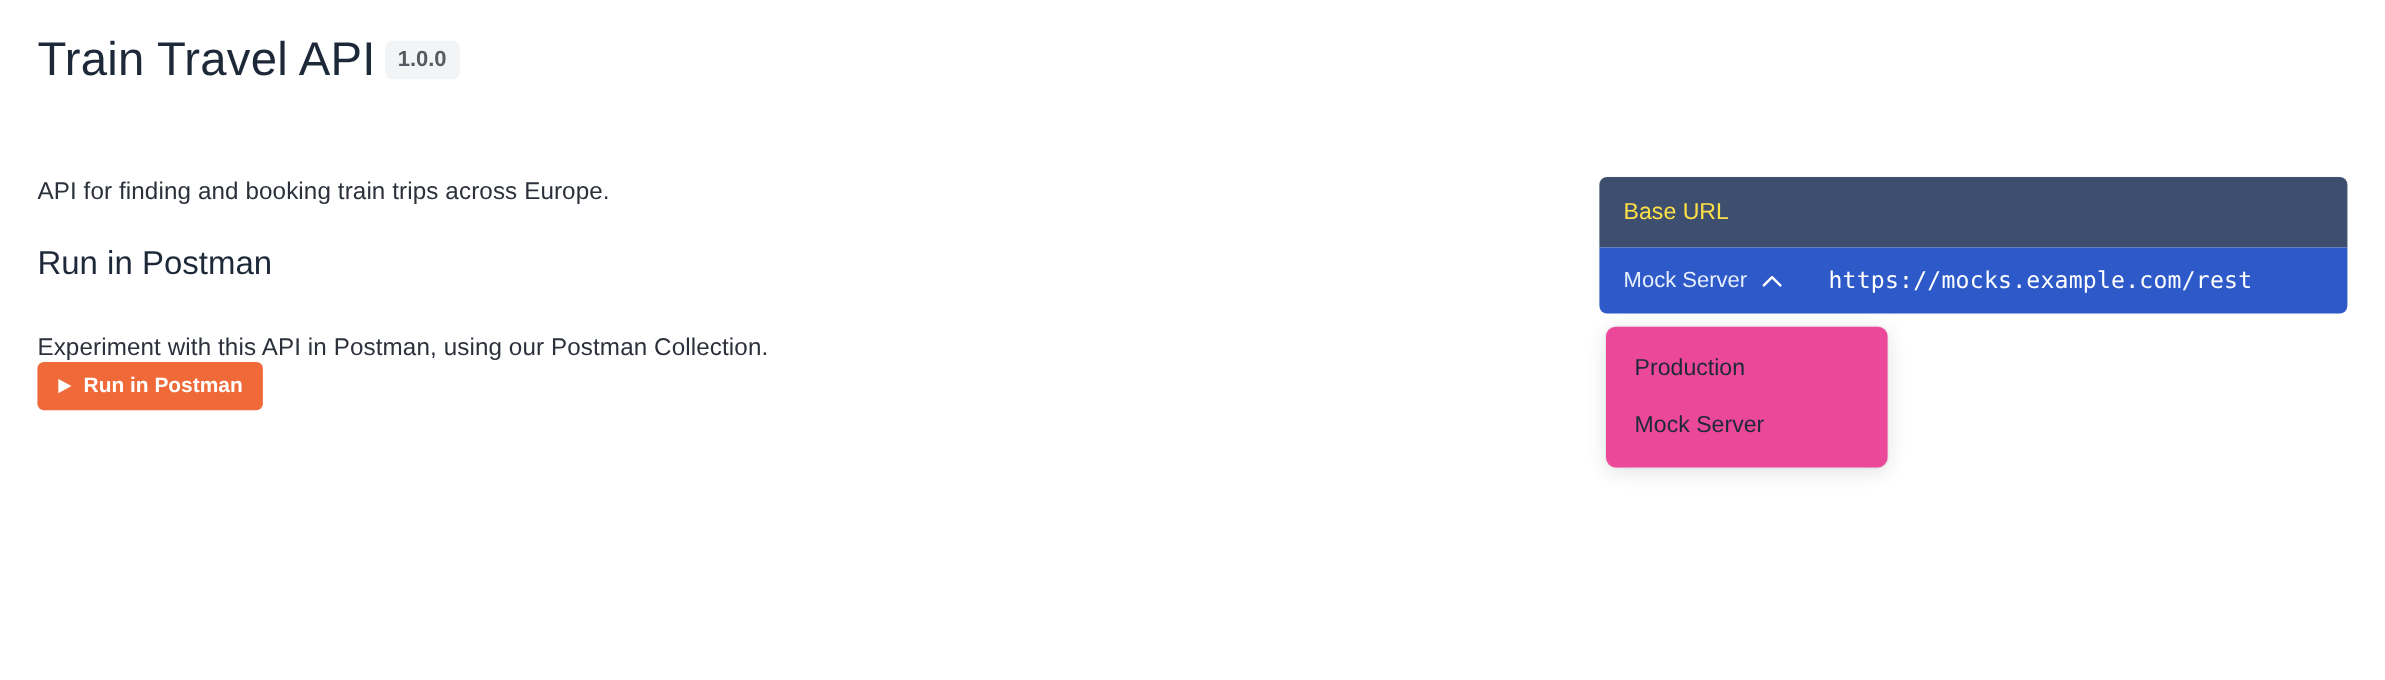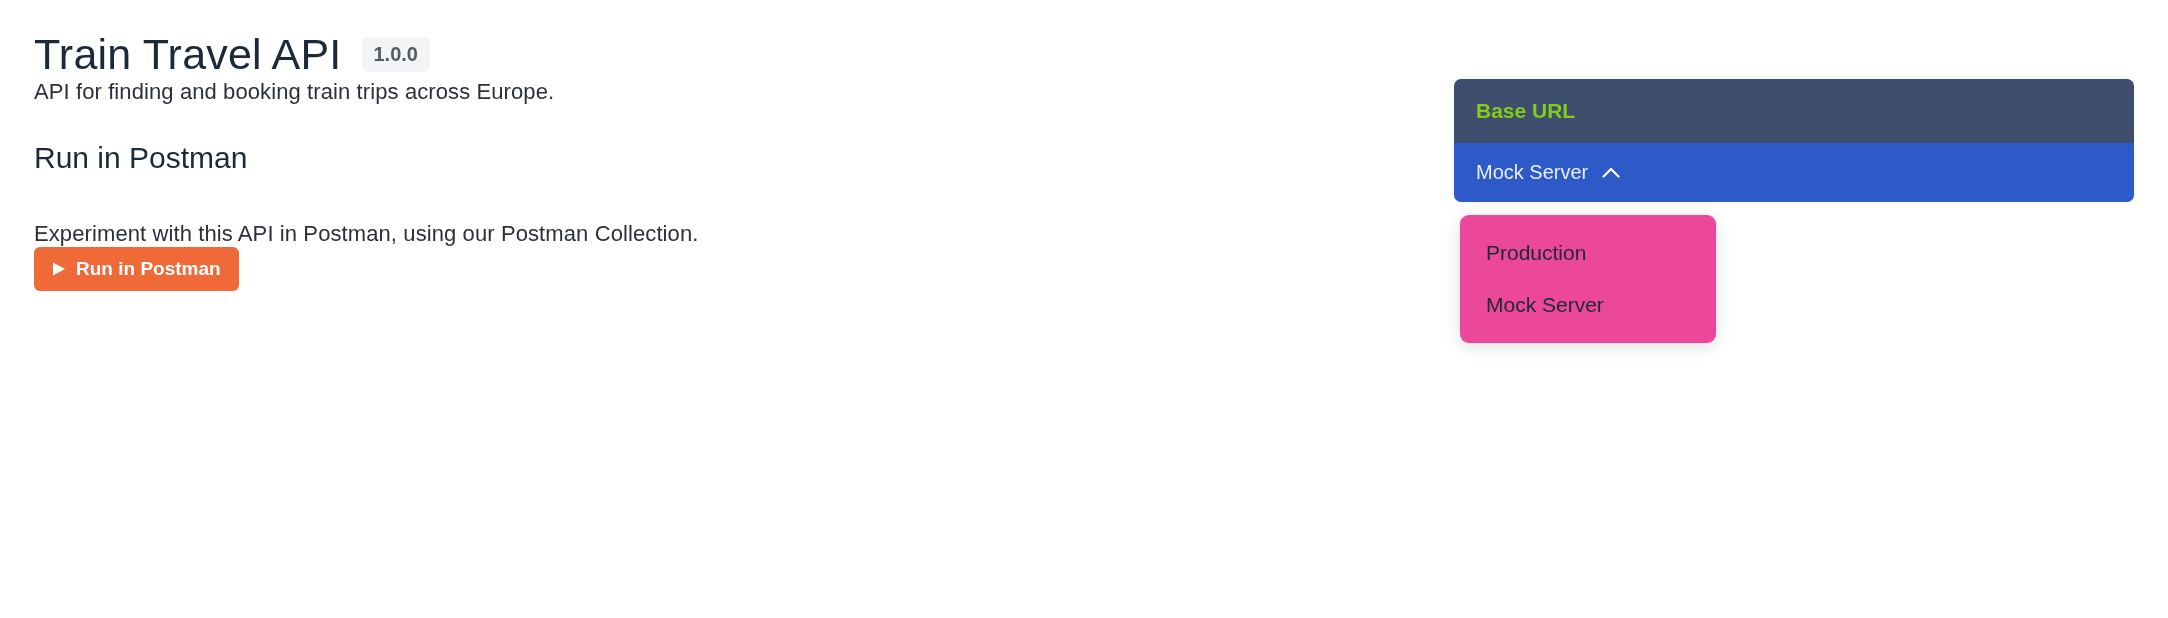--- a/index.html
+++ b/index.html
@@ -11,21 +11,22 @@
     background: #fff;
   }
   .page {
     padding: 30px 34px 20px 34px;
     width: 100%;
     height: 100%;
   }
   .title-row {
     display: flex;
     align-items: center;
-    gap: 20px;
+    gap: 8px;
+    margin-bottom: 82px;
   }
   .api-title {
     font-size: 43px;
     font-weight: 500;
     letter-spacing: 0.2px;
     color: #1d2939;
   }
   .version-badge {
     background: #f3f4f5;
     color: #565b62;
@@ -78,26 +79,26 @@
   }
   .postman-btn svg { display: block; }
   .panel {
     border-radius: 7px;
     overflow: visible;
     position: relative;
     box-shadow: 0 0 0 1px rgba(0,0,0,0.02);
   }
   .panel-header {
     background: #3d4e6e;
-    color: #84cc16;
+    color: #fde047;
     font-size: 21px;
     padding: 20px 22px;
     border-top-left-radius: 7px;
     border-top-right-radius: 7px;
-    font-weight: 700;
+    font-weight: 400;
   }
   .panel-body {
     background: #2d5ac8;
     color: #fff;
     padding: 18px 22px;
     display: flex;
     align-items: center;
     gap: 20px;
     border-bottom-left-radius: 7px;
     border-bottom-right-radius: 7px;
@@ -169,20 +170,21 @@
         <div class="panel-header">Base URL</div>
         <div class="panel-body">
           <span class="server-select">
             <span>Mock Server</span>
             <span class="chev">
               <svg width="18" height="11" viewBox="0 0 18 11" fill="none">
                 <path d="M1.5 9.5 L9 2 L16.5 9.5" stroke="#ffffff" stroke-width="2.2" stroke-linecap="round" stroke-linejoin="round"></path>
               </svg>
             </span>
           </span>
+          <span class="url">https://mocks.example.com/rest</span>
         </div>
 
         <div class="dropdown">
           <div class="dropdown-item">Production</div>
           <div class="dropdown-item">Mock Server</div>
         </div>
       </div>
     </div>
   </div>
 </div>

